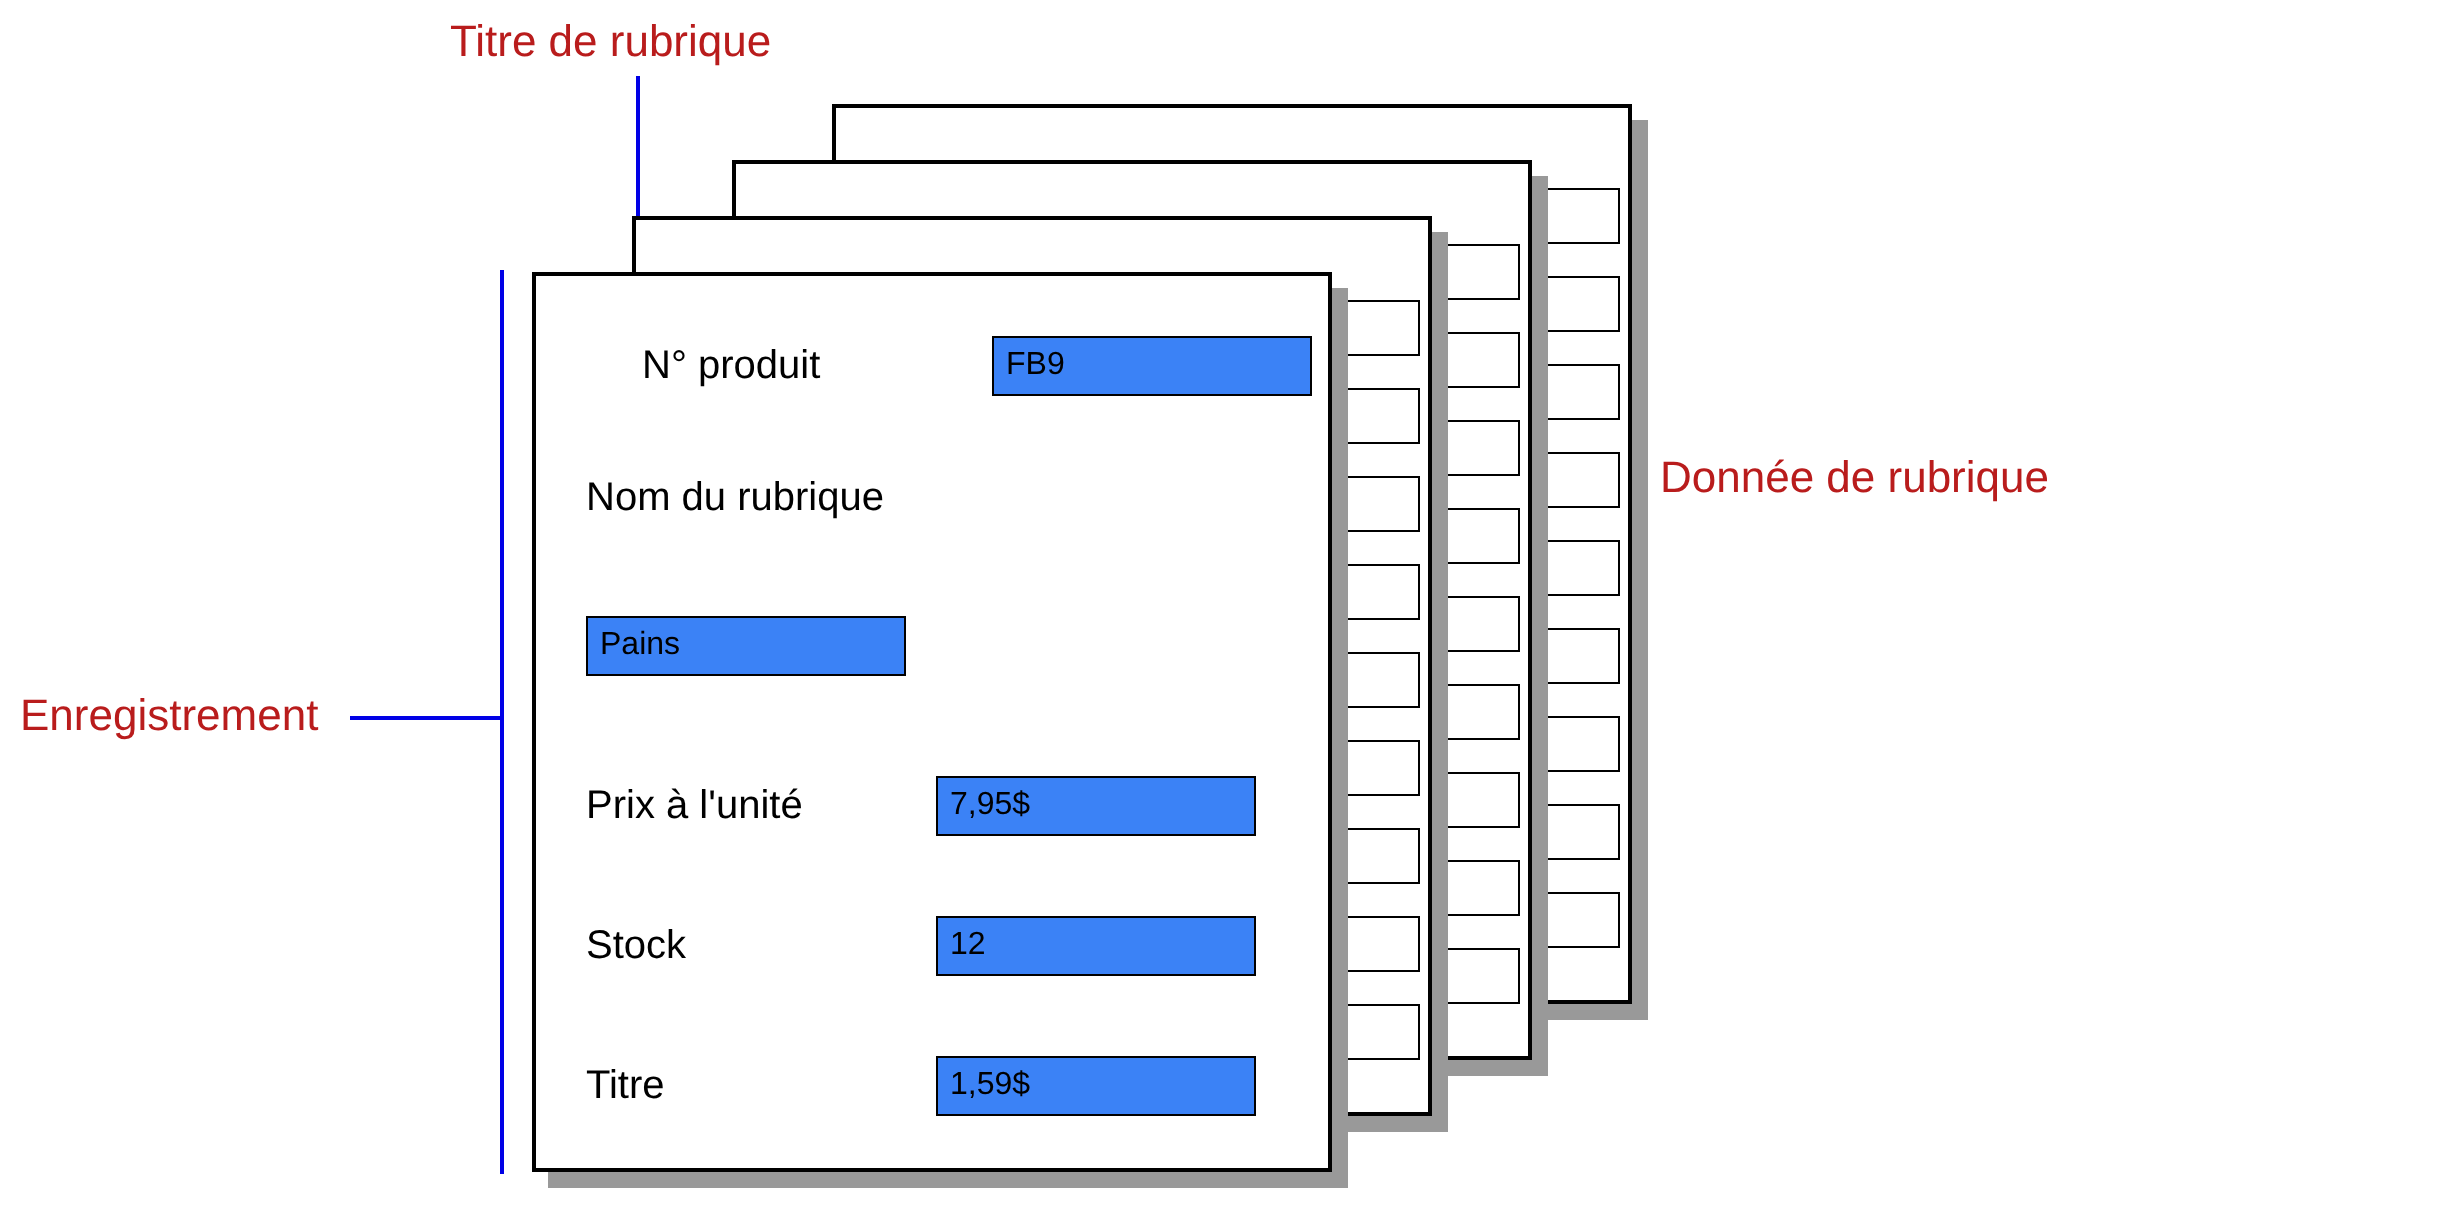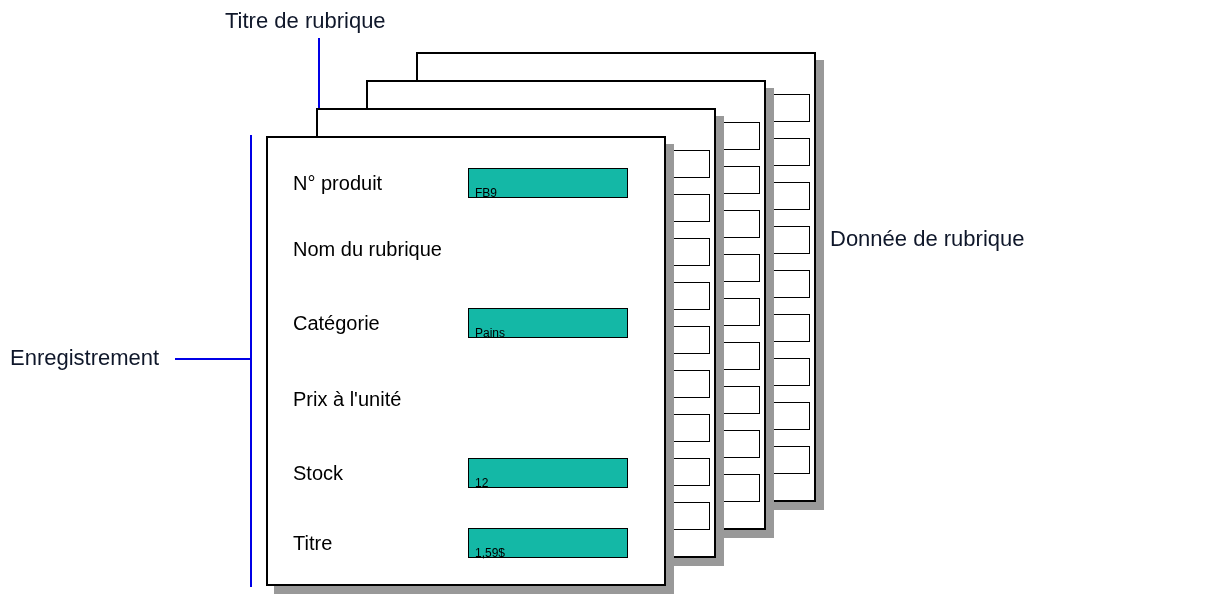--- a/index.html
+++ b/index.html
@@ -44,41 +44,41 @@
   }
   .label {
     width: 175px;
     font-size: 20px;
   }
   .field {
     width: 160px;
     height: 30px;
     border: 1px solid #000;
     box-sizing: border-box;
-    padding: 13px 6px;
-    font-size: 12px;
+    padding: 3px 6px;
+    font-size: 16px;
     line-height: 22px;
-    background: #14b8a6;
+    background: #3b82f6;
   }
 
   
   .peek {
     position: absolute;
     width: 40px;
     height: 28px;
     border: 1px solid #000;
     box-sizing: border-box;
     background: #fff;
   }
 
   
   .ann {
     position: absolute;
     font-size: 22px;
-    color: #0f172a;
+    color: #b91c1c;
     white-space: nowrap;
   }
 
   
   .vline {
     position: absolute;
     width: 2px;
     background: #0000e6;
   }
   .hline {
@@ -147,36 +147,36 @@
     <div class="peek" style="left:352px; top:216px;"></div>
     <div class="peek" style="left:352px; top:260px;"></div>
     <div class="peek" style="left:352px; top:304px;"></div>
     <div class="peek" style="left:352px; top:348px;"></div>
     <div class="peek" style="left:352px; top:392px;"></div>
   </div>
 
   <div class="card-shadow" style="left:274px; top:144px;"></div>
   <div class="card" style="left:266px; top:136px;">
 
-    <div class="row" style="top:30px;">
+    <div class="row" style="top:30px;margin-left:28px;">
       <div class="label">N° produit</div>
       <div class="field">FB9</div>
     </div>
 
     <div class="row" style="top:100px;">
       <div class="label">Nom du rubrique</div>
     </div>
 
     <div class="row" style="top:170px;">
-      <div class="label">Catégorie</div>
       <div class="field">Pains</div>
     </div>
 
     <div class="row" style="top:250px;">
       <div class="label">Prix à l'unité</div>
+      <div class="field">7,95$</div>
     </div>
 
     <div class="row" style="top:320px;">
       <div class="label">Stock</div>
       <div class="field">12</div>
     </div>
 
     <div class="row" style="top:390px;">
       <div class="label">Titre</div>
       <div class="field">1,59$</div>

